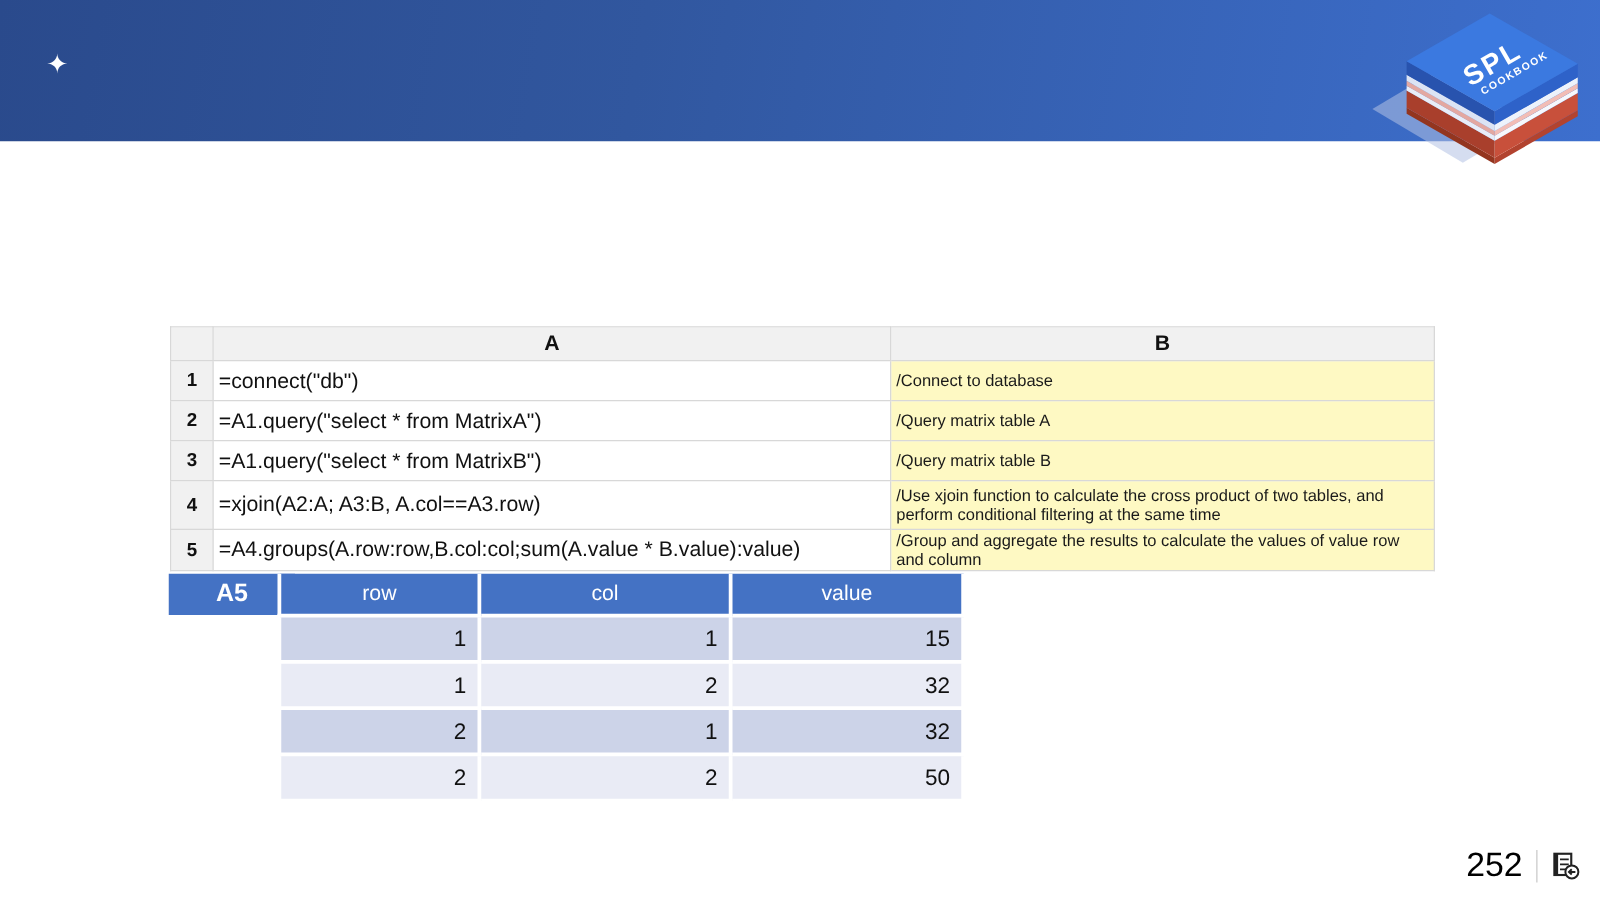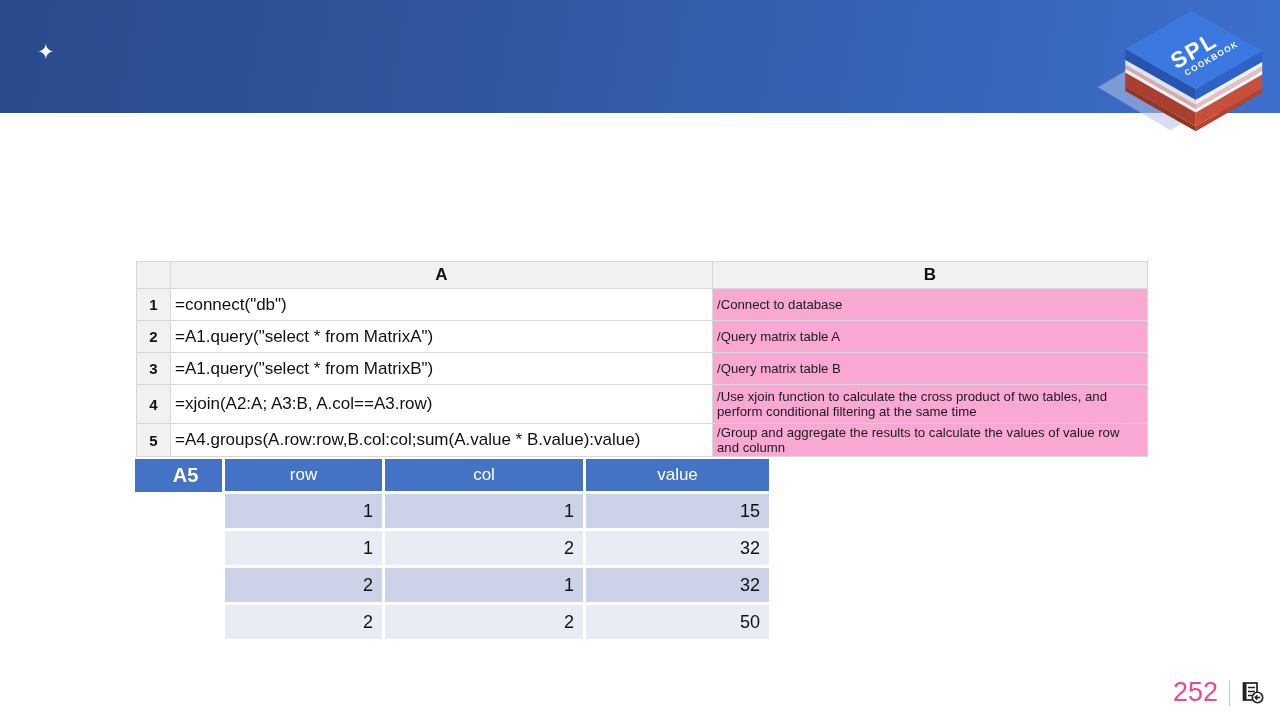--- a/index.html
+++ b/index.html
@@ -30,21 +30,21 @@
     position:absolute;left:136px;top:261px;border-collapse:collapse;
     table-layout:fixed;width:1011px;
   }
   .sheet th,.sheet td{border:1px solid #d8d8d8;overflow:hidden;}
   .sheet th{background:#f1f1f1;font-size:17px;font-weight:bold;color:#111;
     text-align:center;height:26px;padding:0;}
   .sheet td.rn{background:#f1f1f1;font-size:15px;font-weight:bold;color:#111;
     text-align:center;padding:0;}
   .sheet td.code{background:#fff;font-size:17px;color:#111;padding:0 4px;
     white-space:nowrap;}
-  .sheet td.comment{background:#f9a8d4;font-size:13.2px;line-height:15px;color:#1a1a1a;
+  .sheet td.comment{background:#fef9c3;font-size:13.2px;line-height:15px;color:#1a1a1a;
     padding:1px 4px;}
   .sheet tr.r1 td{height:29px;} .sheet tr.r2 td{height:29px;}
   .sheet tr.r3 td{height:29px;} .sheet tr.r4 td{height:36px;}
   .sheet tr.r5 td{height:30px;}
   
   .a5-label{
     position:absolute;left:135px;top:459px;width:101px;height:33px;
     background:#4472c4;color:#ffffff;font-size:20px;font-weight:bold;
     display:flex;align-items:center;justify-content:center;
   }
@@ -58,21 +58,21 @@
   .result td{
     font-size:18px;color:#111;text-align:right;padding-right:9px;height:32px;
     border:3px solid #ffffff;
   }
   .result tr.odd td{background:#ccd3e8;}
   .result tr.even td{background:#e9ebf5;}
   
   .footer{
     position:absolute;right:16px;bottom:12px;display:flex;align-items:center;gap:11px;
   }
-  .page-num{font-size:27px;color:#ec4899;}
+  .page-num{font-size:27px;color:#000000;}
   .footer-divider{width:1px;height:26px;background:#c9c9c9;}
 </style>
 </head>
 <body>
 
 <div class="slide">
 
   <div class="header">
     <span class="star">✦</span>
 

